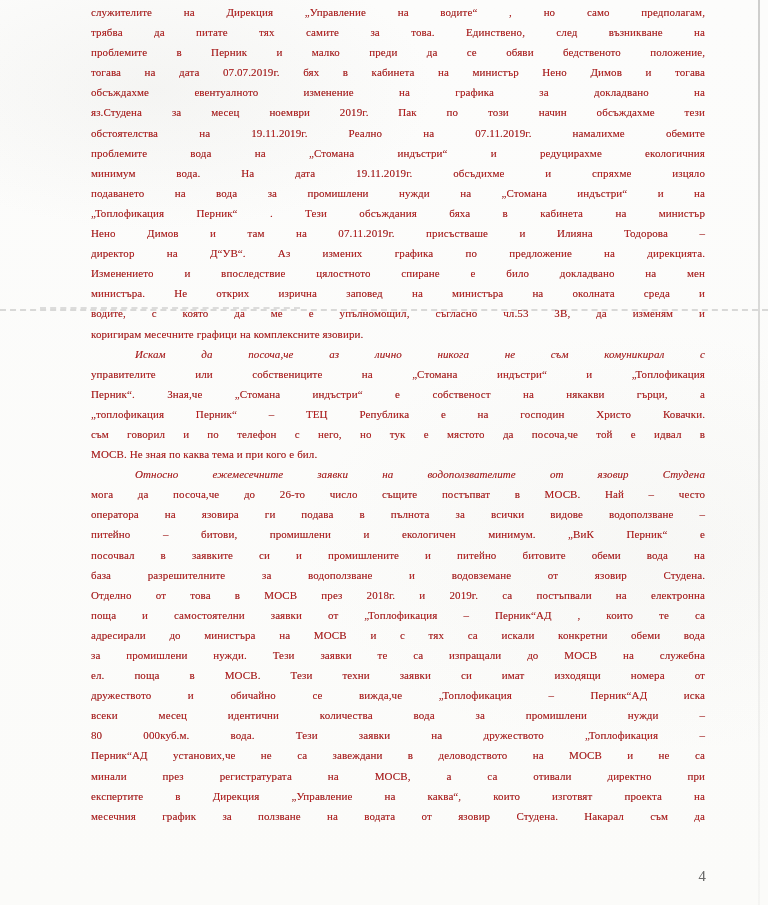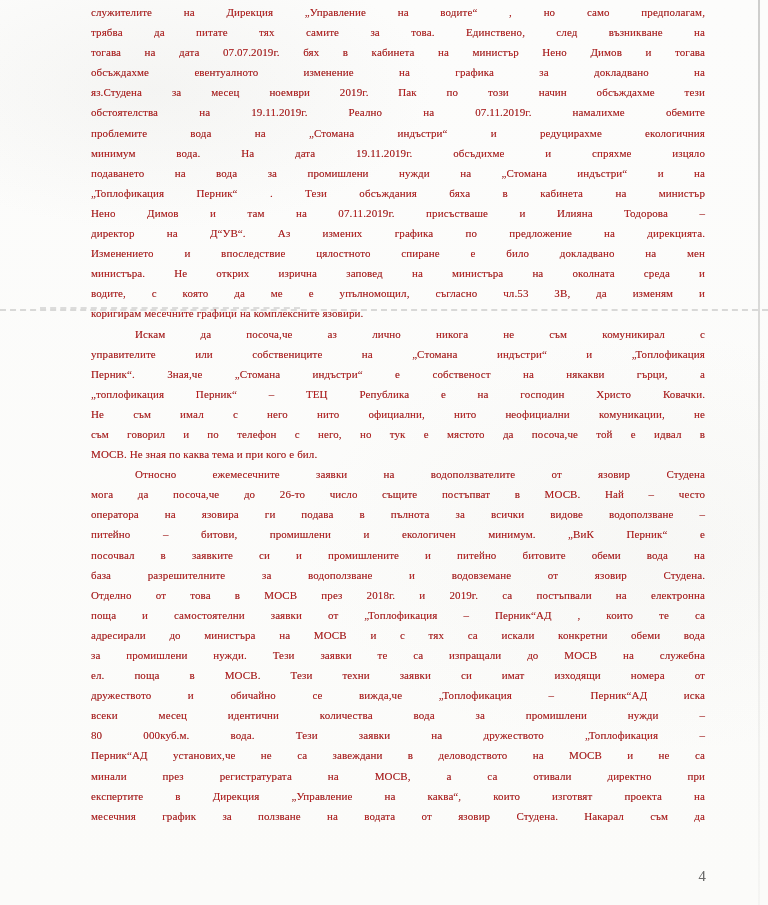--- a/index.html
+++ b/index.html
@@ -33,21 +33,21 @@
     letter-spacing: 0.1px;
   }
   .paragraph { }
   .line {
     text-align: justify;
     text-align-last: justify;
     white-space: normal;
     height: 20.1px;
     overflow: visible;
   }
-  .line.indent { text-indent: 44px; }
+  .line.indent { text-indent: 44px; font-style: italic; }
   .line.last-flush { text-align-last: left; }
   .page-number {
     position: absolute;
     left: 690px;
     top: 868px;
     width: 24px;
     text-align: center;
     font-size: 14.5px;
     color: #6b6b6b;
     text-shadow: 0 0 0.5px rgba(110,110,110,0.5);
@@ -87,41 +87,41 @@
 <div class="scan-surface"></div>
 
 <div class="artifact-hline"></div>
 <div class="artifact-hline2"></div>
 <div class="artifact-vline"></div>
 
 <div class="doc-text">
     <div class="paragraph">
       <div class="line">служителите на Дирекция „Управление на водите“ , но само предполагам,</div>
       <div class="line">трябва да питате тях самите за това. Единствено, след възникване на</div>
+      <div class="line">проблемите в Перник и малко преди да се обяви бедственото положение,</div>
       <div class="line">тогава на дата 07.07.2019г. бях в кабинета на министър Нено Димов и тогава</div>
       <div class="line">обсъждахме евентуалното изменение на графика за докладвано на</div>
       <div class="line">яз.Студена за месец ноември 2019г. Пак по този начин обсъждахме тези</div>
       <div class="line">обстоятелства на 19.11.2019г. Реално на 07.11.2019г. намалихме обемите</div>
       <div class="line">проблемите вода на „Стомана индъстри“ и редуцирахме екологичния</div>
       <div class="line">минимум вода. На дата 19.11.2019г. обсъдихме и спряхме изцяло</div>
       <div class="line">подаването на вода за промишлени нужди на „Стомана индъстри“ и на</div>
       <div class="line">„Топлофикация Перник“ . Тези обсъждания бяха в кабинета на министър</div>
       <div class="line">Нено Димов и там на 07.11.2019г. присъстваше и Илияна Тодорова –</div>
       <div class="line">директор на Д“УВ“. Аз измених графика по предложение на дирекцията.</div>
       <div class="line">Изменението и впоследствие цялостното спиране е било докладвано на мен</div>
       <div class="line">министъра. Не открих изрична заповед на министъра на околната среда и</div>
       <div class="line">водите, с която да ме е упълномощил, съгласно чл.53 ЗВ, да изменям и</div>
       <div class="line last-flush">коригирам месечните графици на комплексните язовири.</div>
     </div>
     <div class="paragraph">
       <div class="line indent">Искам да посоча,че аз лично никога не съм комуникирал с</div>
       <div class="line">управителите или собствениците на „Стомана индъстри“ и „Топлофикация</div>
       <div class="line">Перник“. Зная,че „Стомана индъстри“ е собственост на някакви гърци, а</div>
       <div class="line">„топлофикация Перник“ – ТЕЦ Република е на господин Христо Ковачки.</div>
-      <div class="line">Не съм имал с него нито официални, нито неофициални комуникации, не</div>
       <div class="line">съм говорил и по телефон с него, но тук е мястото да посоча,че той е идвал в</div>
       <div class="line last-flush">МОСВ. Не зная по каква тема и при кого е бил.</div>
     </div>
     <div class="paragraph">
       <div class="line indent">Относно ежемесечните заявки на водоползвателите от язовир Студена</div>
       <div class="line">мога да посоча,че до 26-то число същите постъпват в МОСВ. Най – често</div>
       <div class="line">оператора на язовира ги подава в пълнота за всички видове водоползване –</div>
       <div class="line">питейно – битови, промишлени и екологичен минимум. „ВиК Перник“ е</div>
       <div class="line">посочвал в заявките си и промишлените и питейно битовите обеми вода на</div>
       <div class="line">база разрешителните за водоползване и водовземане от язовир Студена.</div>

